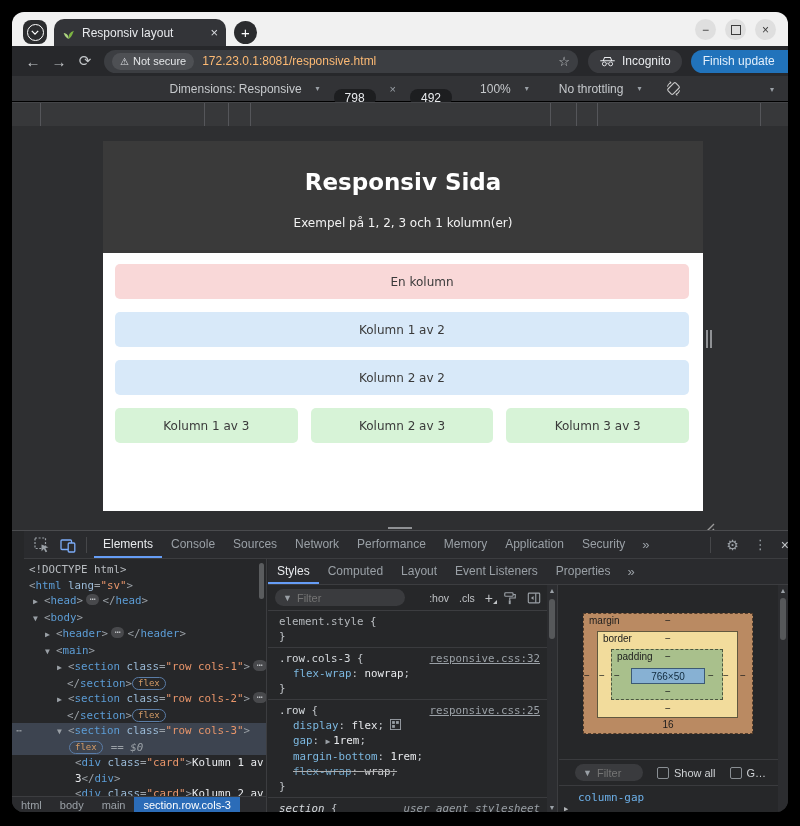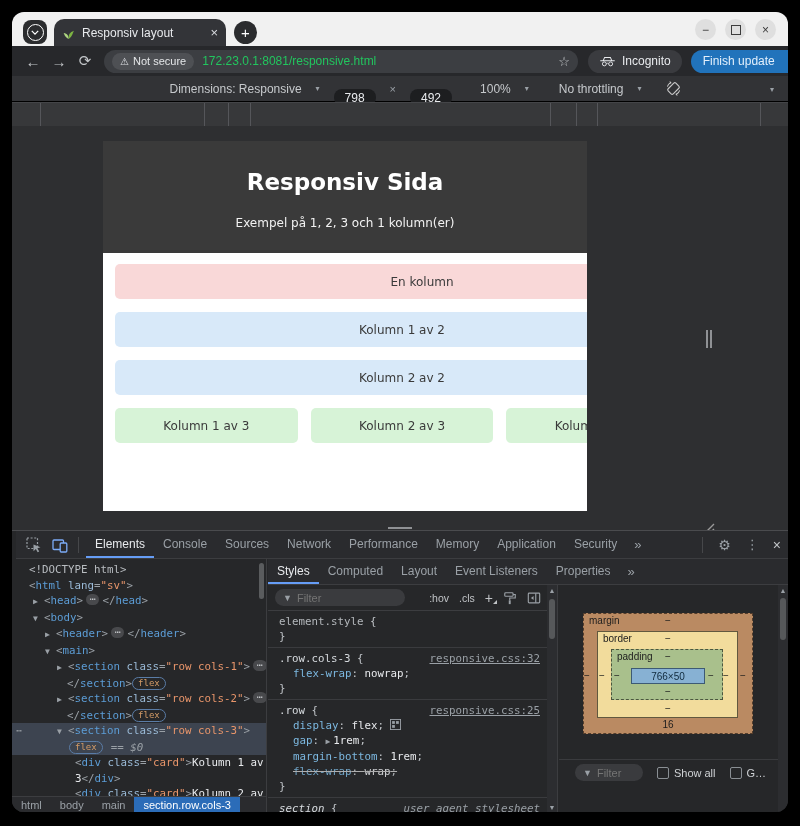--- a/index.html
+++ b/index.html
@@ -19,56 +19,56 @@
   .wc{width:21px;height:21px;border-radius:50%;background:#dfdfdf;color:#3c3c3c;display:flex;align-items:center;justify-content:center;font-size:12px;}
   .wc .sq{width:8px;height:8px;border:1.4px solid #3c3c3c;display:block;}
 
   
   .toolbar{position:absolute;left:0;top:34px;width:100%;height:30px;background:#27282b;display:flex;align-items:center;}
   .navic{color:#c3c6c9;font-size:15px;width:26px;text-align:center;flex:0 0 auto;}
   .navic:first-child{margin-left:8px;}
   .omnibox{height:23px;background:#3c3e42;border-radius:12px;flex:0 0 auto;width:474px;margin-left:6px;display:flex;align-items:center;padding:0 8px;box-sizing:border-box;}
   .nschip{background:#4e5054;border-radius:10px;height:17px;display:flex;align-items:center;padding:0 8px;color:#e4e6e8;font-size:11px;gap:4px;flex:0 0 auto;}
   .warn{font-size:10px;color:#dadce0;}
-  .url{color:#22c55e;font-size:12px;margin-left:8px;flex:1;white-space:nowrap;overflow:hidden;}
+  .url{color:#fdba74;font-size:12px;margin-left:8px;flex:1;white-space:nowrap;overflow:hidden;}
   .star{color:#c3c6c9;font-size:13px;margin-left:4px;}
   .incog{height:23px;border-radius:12px;background:#3a3b3f;display:flex;align-items:center;gap:6px;color:#e8eaed;font-size:12px;padding:0 11px;margin-left:10px;flex:0 0 auto;}
   .update{height:23px;border-radius:12px;background:#2173bb;display:flex;align-items:center;color:#e3f0fc;font-size:12px;padding:0 5px 0 12px;margin-left:9px;flex:0 0 auto;}
   .udots{color:#cfe3f5;font-size:12px;margin-left:7px;padding:0 4px;border-left:0;}
 
   
   .devicebar{position:absolute;left:0;top:64px;width:100%;height:26px;background:#323336;display:flex;align-items:center;justify-content:center;color:#c6c9cc;font-size:12px;gap:14px;border-bottom:1px solid #000;box-sizing:border-box;padding-left:52px;}
   .caret{font-size:8px;color:#9aa0a6;}
   .dim-input{width:42px;height:17px;background:#1d1e20;border:none;border-radius:8px;color:#e8eaed;font-size:12px;text-align:center;font-family:"Liberation Sans",sans-serif;padding:0;margin-top:18px;}
   .xsep{color:#9aa0a6;font-size:11px;}
   .rotico{width:17px;height:17px;margin-left:10px;}
   .devcaret{position:absolute;right:14px;top:9px;}
 
   
   .rulerstrip{position:absolute;left:0;top:90px;width:100%;height:24px;background:#37383a;border-top:1px solid #444548;box-sizing:border-box;}
   .tick{position:absolute;top:0;width:1px;height:100%;background:#55565a;}
 
   
   .viewportarea{position:absolute;left:0;top:114px;width:100%;height:404px;background:#2e2f31;}
-  .page{position:absolute;left:91px;top:15px;width:484px;height:370px;background:#3a3a3a;overflow:hidden;}
+  .page{position:absolute;left:91px;top:15px;width:600px;height:370px;background:#3a3a3a;overflow:hidden;}
   .pageheader{height:112px;}
   .pagetitle{color:#fff;font-size:23px;font-weight:bold;text-align:center;margin:0;padding-top:28px;font-family:"DejaVu Sans",sans-serif;}
   .pagesub{color:#f2f2f2;font-size:12px;text-align:center;margin-top:21px;font-family:"DejaVu Sans",sans-serif;}
   .pagemain{position:absolute;left:0;top:112px;width:600px;height:258px;background:#fff;box-sizing:border-box;padding:11px 14px 11px 12px;}
   .prow{display:flex;gap:13px;margin-bottom:13px;}
   .card{flex:1;height:35px;border-radius:5px;display:flex;align-items:center;justify-content:center;color:#3a3a3a;font-size:12px;font-family:"DejaVu Sans",sans-serif;}
   .h-right{position:absolute;left:694px;top:204px;width:10px;height:18px;display:flex;gap:2px;}
   .h-right i{width:2px;height:100%;background:#8f9194;}
   .h-bottom{position:absolute;left:376px;top:401px;width:24px;height:6px;display:flex;flex-direction:column;gap:2px;}
   .h-bottom i{height:2px;width:100%;background:#8f9194;}
   .h-corner{position:absolute;left:689px;top:394px;width:14px;height:14px;}
 
   
   .devtools{position:absolute;left:0;top:518px;width:100%;height:282px;background:#262729;border-top:1px solid #4a4b4e;box-sizing:border-box;}
-  .dtbar{position:absolute;left:4px;top:0;width:100%;height:28px;background:#2a2b2e;border-bottom:1px solid #3c3d40;box-sizing:border-box;display:flex;align-items:center;}
+  .dtbar{position:absolute;left:12px;top:0;width:100%;height:28px;background:#2a2b2e;border-bottom:1px solid #3c3d40;box-sizing:border-box;display:flex;align-items:center;}
   .dticon{width:16px;height:16px;margin-left:10px;flex:0 0 auto;}
   .dtsep{width:1px;height:16px;background:#46474a;margin:0 7px 0 10px;flex:0 0 auto;}
   .dt-tab{color:#9aa0a6;font-size:12px;padding:0 9px;height:27px;line-height:27px;flex:0 0 auto;box-sizing:border-box;}
   .dt-tab.active{color:#e8eaed;border-bottom:2px solid #669df6;}
   .dt-more{color:#9aa0a6;font-size:13px;padding:0 8px;}
   .dtbar-right{margin-left:auto;display:flex;align-items:center;}
   .gear{color:#9aa0a6;font-size:14px;padding:0 8px;}
   .vdots{color:#9aa0a6;font-size:13px;padding:0 7px;}
   .dtclose{color:#c3c6c9;font-size:14px;padding:0 11px 0 7px;}
 
@@ -441,20 +441,24 @@
             <div class="cfilter">
               <span class="filterpill">
                 <span class="funnel">▼</span>
                 <input placeholder="Filter" style="">
               </span>
               <span class="cbx"></span>
               <span class="cbxlab">Show all</span>
               <span class="cbx"></span>
               <span class="cbxlab">G…</span>
             </div>
+            <div class="cprop">
+              <span class="cpropname">column-gap</span>
+              <span class="cproparrow">▶</span>
+            </div>
             <div class="cscroll">
               <div class="up">▲</div>
               <div class="thumb"></div>
             </div>
           </div>
         </div>
       </div>
     </div>
 
   </div>

